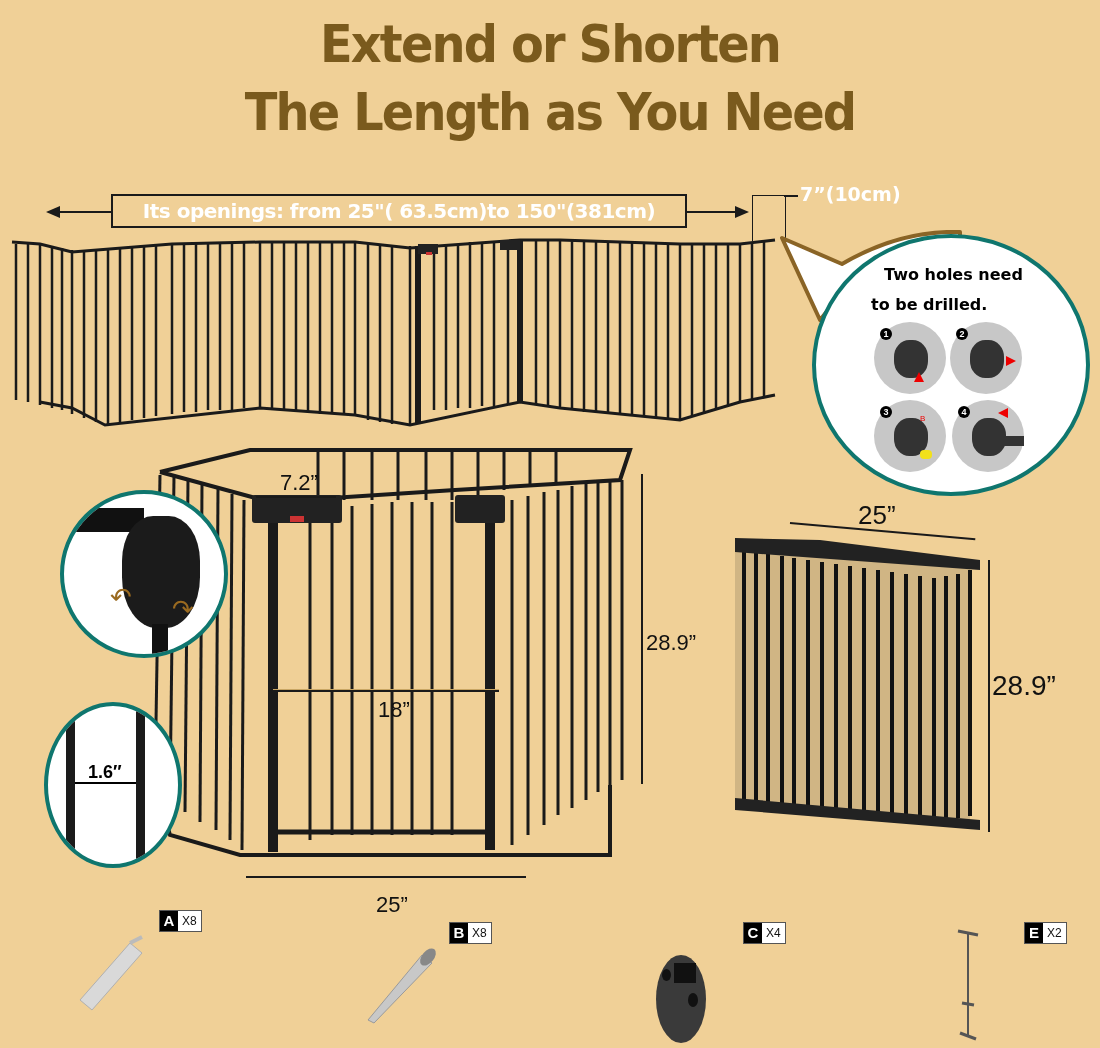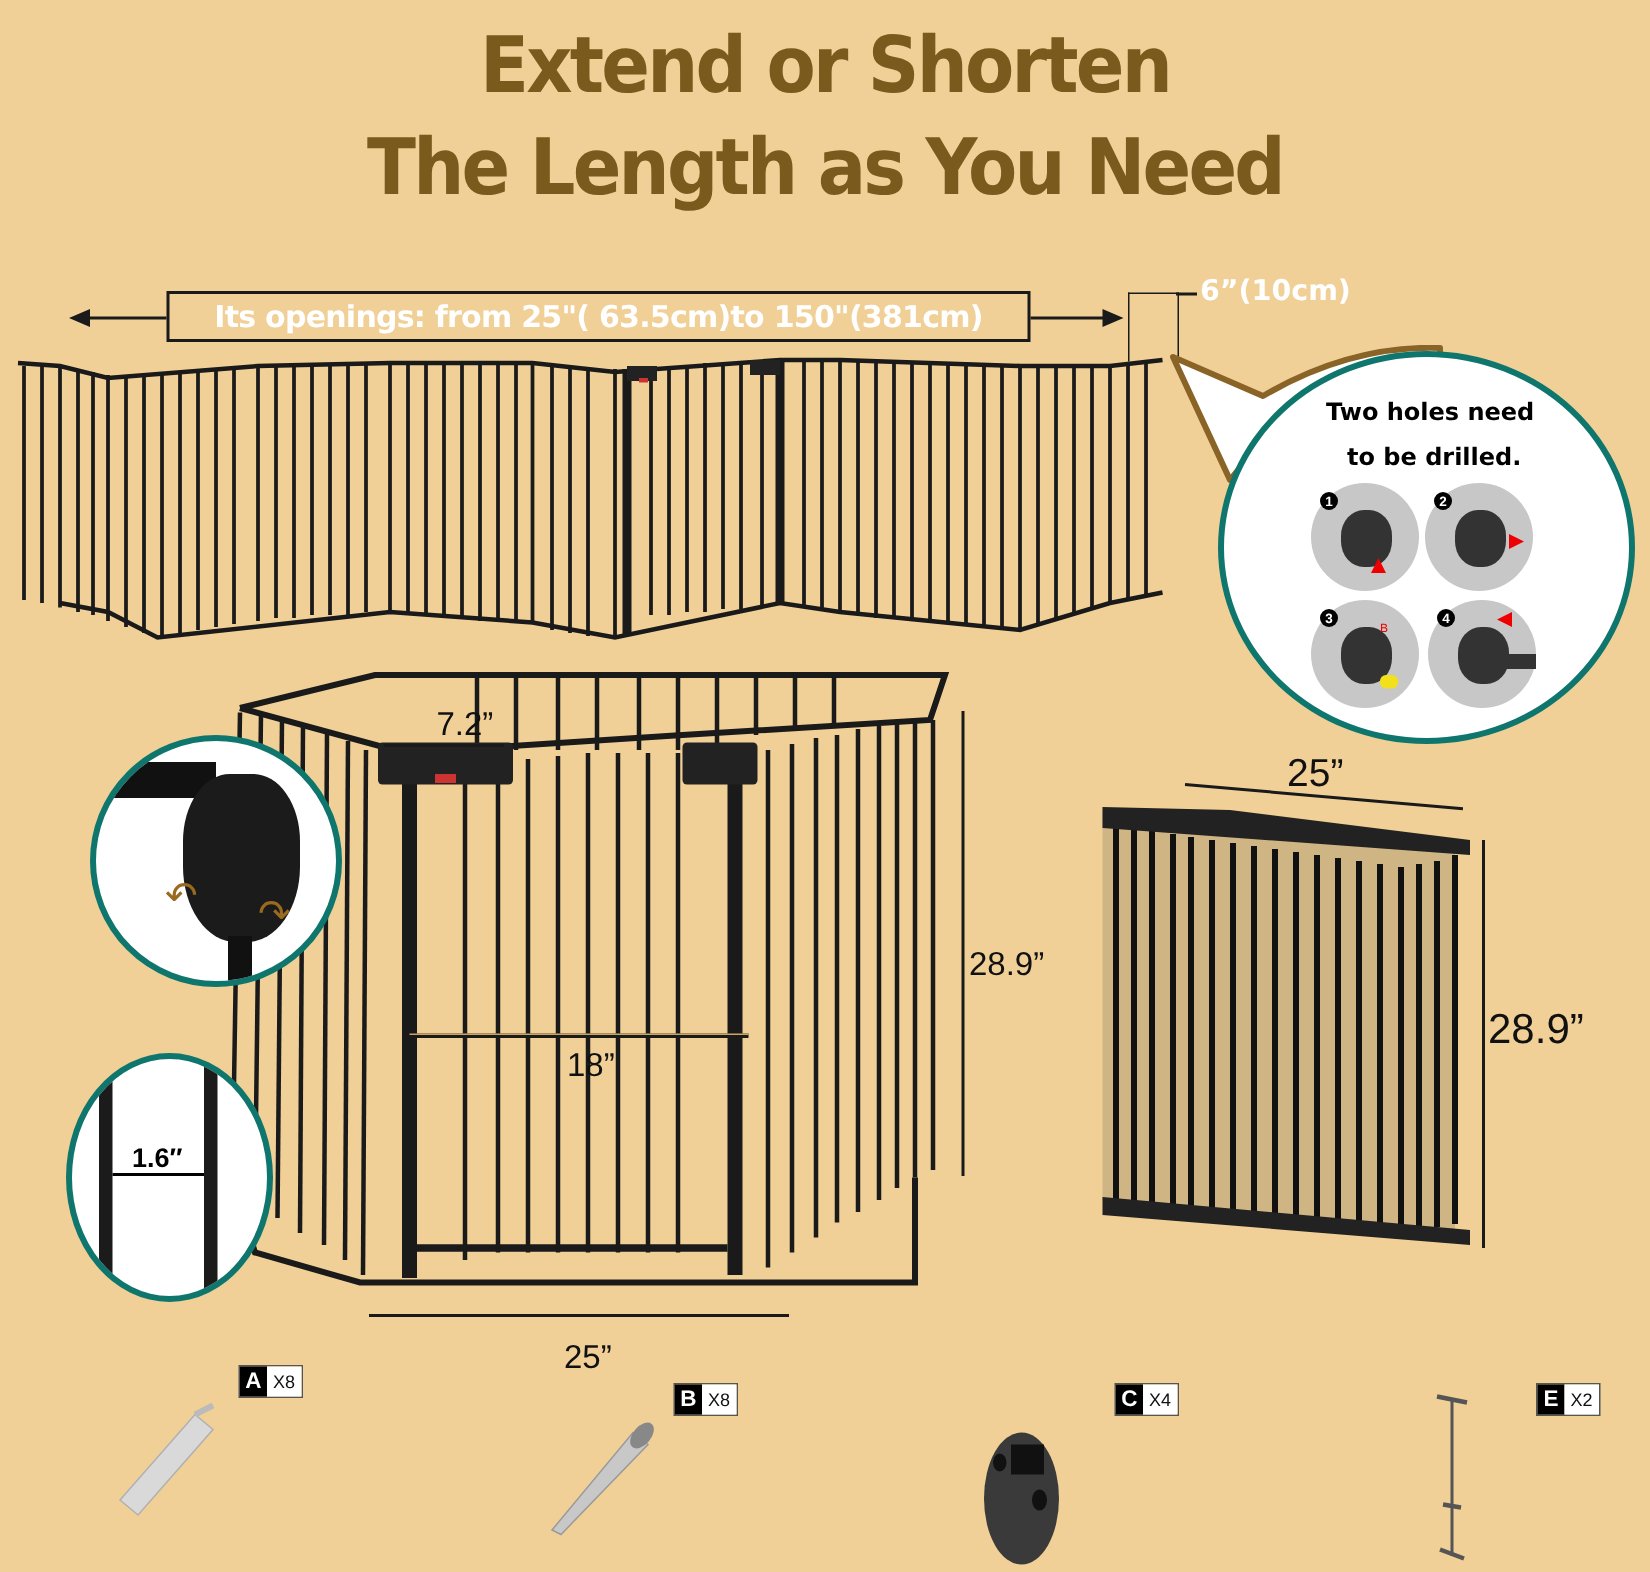--- a/index.html
+++ b/index.html
@@ -28,21 +28,21 @@
 <div class="abs title t1">Extend or Shorten</div>
 <div class="abs title t2">The Length as You Need</div>
 
 <div class="abs arrow-line" style="left:50px;top:211px;width:61px;"></div>
 <div class="abs" style="left:46px;top:206px;width:0;height:0;border-top:6px solid transparent;border-bottom:6px solid transparent;border-right:14px solid #1a1a1a;"></div>
 <div class="abs opening-box">Its openings: from 25"(  63.5cm)to 150"(381cm)</div>
 <div class="abs arrow-line" style="left:687px;top:211px;width:52px;"></div>
 <div class="abs" style="left:735px;top:206px;width:0;height:0;border-top:6px solid transparent;border-bottom:6px solid transparent;border-left:14px solid #1a1a1a;"></div>
 <div class="abs" style="left:752px;top:195px;width:32px;height:45px;border:1px solid #1a1a1a;border-bottom:none;"></div>
 <div class="abs arrow-line" style="left:784px;top:195px;width:14px;"></div>
-<div class="abs small-label" style="left:800px;top:183px;">6”(10cm)</div>
+<div class="abs small-label" style="left:800px;top:183px;">7”(10cm)</div>
 
 <svg class="abs" style="left:0;top:230px;" width="800" height="205">
   <g stroke="#1a1a1a" stroke-width="3" fill="none">
     <polyline points="12,12 40,14 72,22 172,14 260,12 355,12 410,18 520,10 560,10 680,14 740,14 775,10" stroke-width="3"></polyline>
     <polyline points="40,172 72,178 105,195 260,178 355,185 410,195 520,172 560,178 680,190 740,172 775,165"></polyline>
   </g>
   <g stroke="#1a1a1a" stroke-width="2.5">
     <line x1="16" y1="14" x2="16" y2="170"></line>
     <line x1="28" y1="14" x2="28" y2="172"></line>
     <line x1="40" y1="14" x2="40" y2="175"></line>
@@ -109,21 +109,21 @@
   <rect x="418" y="14" width="20" height="10" fill="#222"></rect>
   <rect x="426" y="22" width="6" height="3" fill="#c33"></rect>
   <rect x="500" y="10" width="20" height="10" fill="#222"></rect>
 </svg>
 
 <svg class="abs" style="left:780px;top:230px;" width="320" height="270">
   <path d="M2,8 L62,34 Q120,0 180,2 L180,20 L80,40 L40,90 Z" fill="#fff" stroke="#8a6426" stroke-width="4" stroke-linejoin="round"></path>
 </svg>
 <div class="abs bubble" style="left:812px;top:234px;width:278px;height:262px;">
   <div class="abs bubble-text" style="left:68px;top:22px;">Two holes need</div>
-  <div class="abs bubble-text" style="left:82px;top:52px;">to be drilled.</div>
+  <div class="abs bubble-text" style="left:55px;top:52px;">to be drilled.</div>
   <div class="step" style="left:58px;top:84px;">
     <div class="num">1</div>
     <div class="knob"></div>
     <div class="abs" style="left:40px;top:50px;width:0;height:0;border-left:5px solid transparent;border-right:5px solid transparent;border-bottom:10px solid #e00;"></div>
   </div>
   <div class="step" style="left:134px;top:84px;">
     <div class="num">2</div>
     <div class="knob"></div>
     <div class="abs" style="left:56px;top:34px;width:0;height:0;border-top:5px solid transparent;border-bottom:5px solid transparent;border-left:10px solid #e00;"></div>
   </div>
@@ -184,21 +184,21 @@
     <line x1="390" y1="10" x2="390" y2="46"></line>
     <line x1="416" y1="10" x2="416" y2="44"></line>
   </g>
   <rect x="112" y="55" width="90" height="28" fill="#222" rx="3"></rect>
   <rect x="150" y="76" width="14" height="6" fill="#c33"></rect>
   <rect x="315" y="55" width="50" height="28" fill="#222" rx="3"></rect>
   <line x1="130" y1="392" x2="345" y2="392" stroke="#1a1a1a" stroke-width="5"></line>
 </svg>
 
 <div class="abs arrow-line" style="left:256px;top:496px;width:80px;"></div>
-<div class="abs dim" style="left:280px;top:470px;margin-left:11px;">7.2”</div>
+<div class="abs dim" style="left:280px;top:470px;">7.2”</div>
 <div class="abs" style="left:273px;top:689px;width:226px;height:2px;background:#1a1a1a;border-top:1px solid #c9a664;"></div>
 <div class="abs dim" style="left:378px;top:697px;">18”</div>
 <div class="abs" style="left:641px;top:474px;width:2px;height:310px;background:#1a1a1a;"></div>
 <div class="abs dim" style="left:646px;top:630px;">28.9”</div>
 <div class="abs arrow-line" style="left:246px;top:876px;width:280px;"></div>
 <div class="abs dim" style="left:376px;top:892px;">25”</div>
 
 <div class="abs bubble" style="left:60px;top:490px;width:168px;height:168px;">
   <div class="abs" style="left:0;top:14px;width:80px;height:24px;background:#111;"></div>
   <div class="abs" style="left:58px;top:22px;width:78px;height:112px;background:#1b1b1b;border-radius:40% 40% 45% 45%;"></div>

